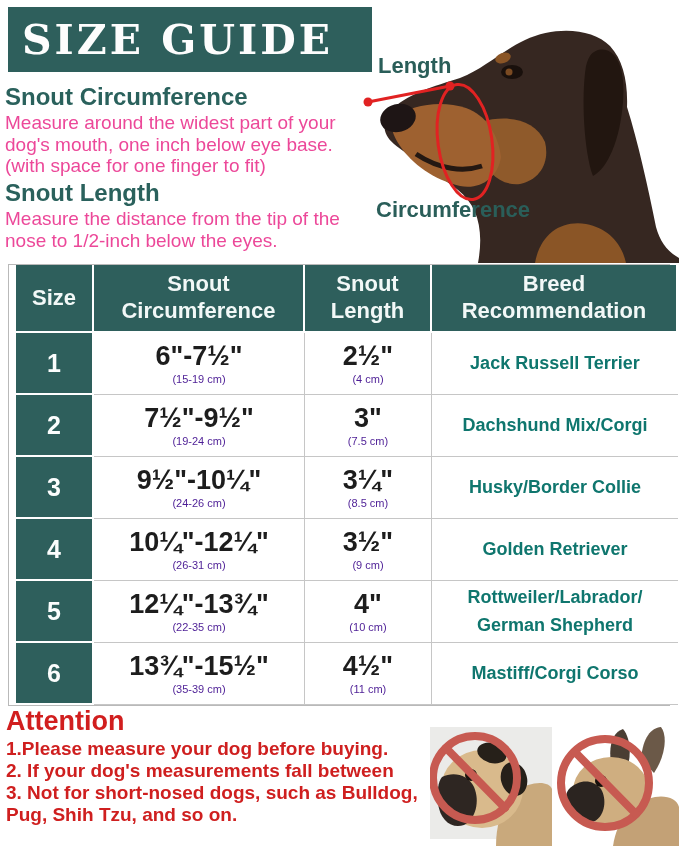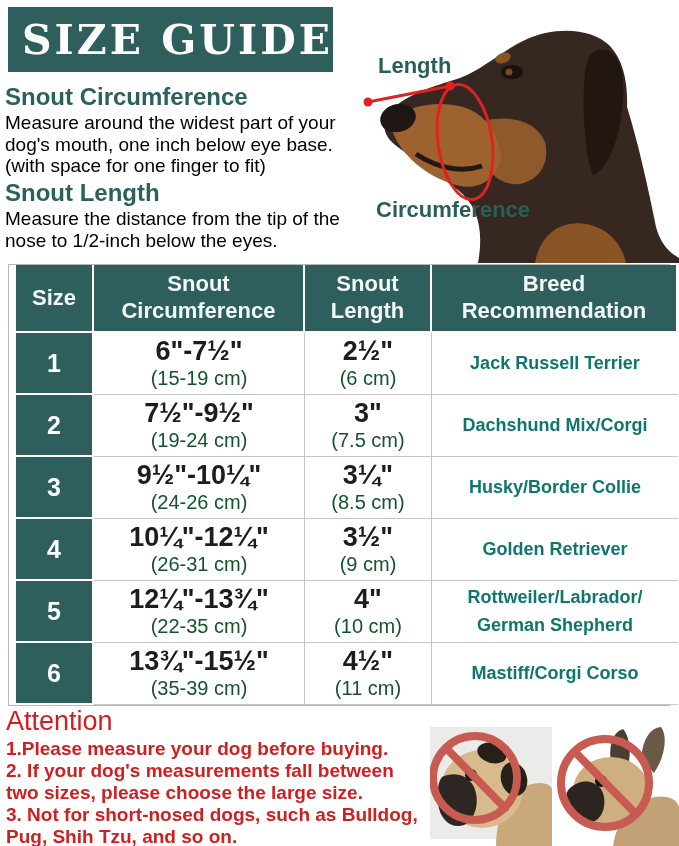--- a/index.html
+++ b/index.html
@@ -1,52 +1,52 @@
 <!DOCTYPE html>
 <html><head>
 <meta charset="utf-8">
 <style>
   * { margin:0; padding:0; box-sizing:border-box; }
   html,body { background:#fff; }
   body { font-family:"Liberation Sans", sans-serif; }
   #page { position:relative; width:679px; height:846px; background:#fff; overflow:hidden; }
 
   
-  .title-box { position:absolute; left:8px; top:7px; width:325px; height:65px;
+  .title-box { position:absolute; left:8px; top:7px; width:364px; height:65px;
     background:#2e5f5c; display:flex; align-items:center; padding-left:14px; }
   .title-box span { font-family:"DejaVu Serif", serif; font-weight:900; font-size:41px;
     letter-spacing:3px; color:#fdfdfd; }
 
   
   .sec-head { position:absolute; left:5px; color:#2a615c; font-size:24px; font-weight:700; }
-  .sec-text { position:absolute; left:5px; color:#000000; font-size:19px; line-height:21.5px; font-weight:400; }
+  .sec-text { position:absolute; left:5px; color:#ec4899; font-size:19px; line-height:21.5px; font-weight:400; }
 
   
   .diag-label { position:absolute; color:#2a5e59; font-size:22px; font-weight:600; }
 
   .dog-svg { position:absolute; left:360px; top:2px; }
 
   
   .size-table { position:absolute; left:8px; top:264px; width:662px;
     display:grid; grid-template-columns:78px 211px 127px 246px;
     border:1px solid #b9b9b9; background:#fff;padding-left:7px; }
   .cell { display:flex; flex-direction:column; align-items:center; justify-content:center; text-align:center; }
   .th { height:68px; background:#2e5f5c; color:#f2f8f7; font-size:22px; font-weight:700;
     line-height:1.22; white-space:pre-line; border-right:2px solid #fff; border-bottom:2px solid #fff; }
   .th:last-child { border-right:none; }
   .td-size { height:62px; background:#2e5f5c; color:#fbfdfd; font-size:25px; font-weight:700;
     border-right:2px solid #fff; border-bottom:2px solid #fff; }
   .td { height:62px; background:#fff; border-right:1px solid #c6c6c6; border-bottom:1px solid #c6c6c6; }
   .td.last-col { border-right:none; }
   .val { font-size:27px; font-weight:700; color:#1d1d1d; line-height:1.05; }
-  .cm  { font-size:20px; font-weight:400; color:#14532d; margin-top:2px; }
+  .cm  { font-size:11px; font-weight:400; color:#4c1d95; margin-top:2px; }
   .breed { font-size:18px; font-weight:700; color:#0f766e; white-space:pre-line; line-height:1.55; }
 
   
-  .attn-head { position:absolute; left:6px; top:706px; color:#d11e1e; font-size:27px; font-weight:400; }
+  .attn-head { position:absolute; left:6px; top:706px; color:#d11e1e; font-size:27px; font-weight:700; }
   .attn-lines { position:absolute; left:6px; top:738px; color:#cf1f1f; font-size:19px;
     font-weight:600; line-height:22px; }
 
   .no-dog { position:absolute; }
 </style>
 </head>
 <body>
 
 <div id="page">
 
@@ -114,21 +114,21 @@
     <div class="cell th">Breed
 Recommendation</div>
 
     <div class="cell td-size">1</div>
     <div class="cell td">
       <span class="val">6"-7½"</span>
       <span class="cm">(15-19 cm)</span>
     </div>
     <div class="cell td">
       <span class="val">2½"</span>
-      <span class="cm">(6 cm)</span>
+      <span class="cm">(4 cm)</span>
     </div>
     <div class="cell td last-col">
       <span class="breed">Jack Russell Terrier</span>
     </div>
 
     <div class="cell td-size">2</div>
     <div class="cell td">
       <span class="val">7½"-9½"</span>
       <span class="cm">(19-24 cm)</span>
     </div>
@@ -191,21 +191,20 @@
     </div>
     <div class="cell td last-col row-last">
       <span class="breed">Mastiff/Corgi Corso</span>
     </div>
   </div>
 
   <div class="attn-head">Attention</div>
   <div class="attn-lines">
     <div>1.Please measure your dog before buying.</div>
     <div>2. If your dog's measurements fall between</div>
-    <div>two sizes, please choose the large size.</div>
     <div>3. Not for short-nosed dogs, such as Bulldog,</div>
     <div>Pug, Shih Tzu, and so on.</div>
   </div>
 
   <svg class="no-dog" style="left:430px; top:727px;" width="122" height="119" viewBox="0 0 122 119">
     <rect x="0" y="0" width="122" height="112" fill="#ebebe9"></rect>
     <path d="M66,119 C66,88 78,66 98,58 C110,54 120,56 122,62 L122,119 Z" fill="#c9a97c"></path>
     <ellipse cx="52" cy="62" rx="41" ry="39" fill="#d9ba8c"></ellipse>
     <path d="M12,50 C24,44 38,48 44,60 C50,74 46,92 34,98 C22,102 10,94 8,76 C7,64 8,55 12,50 Z" fill="#2e2622"></path>
     <ellipse cx="62" cy="26" rx="15" ry="10" transform="rotate(15 62 26)" fill="#262019"></ellipse>

